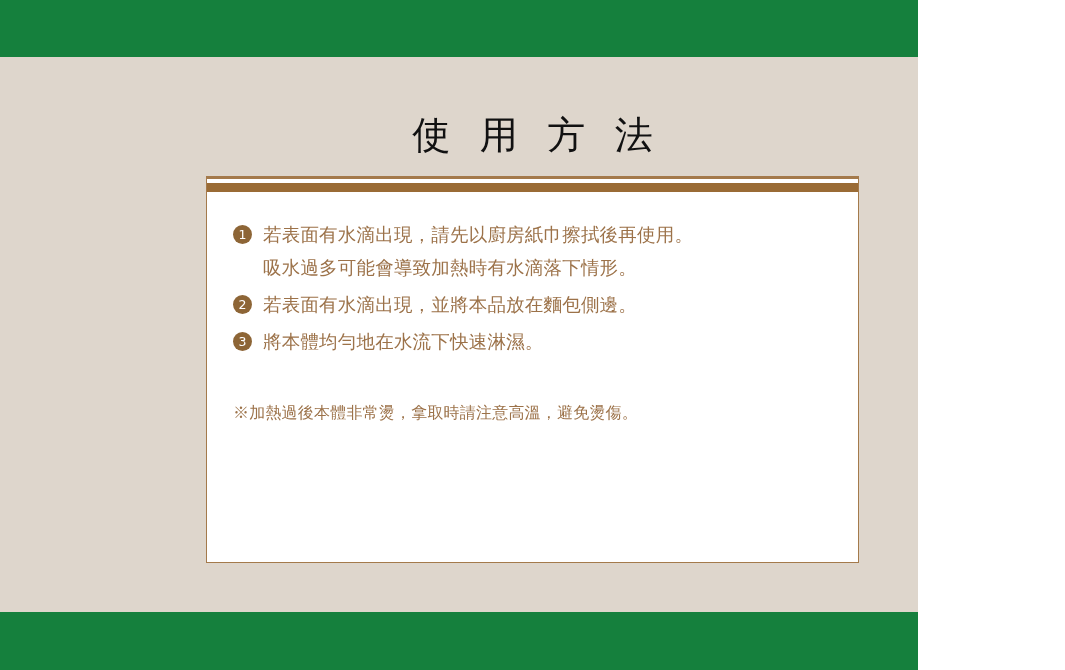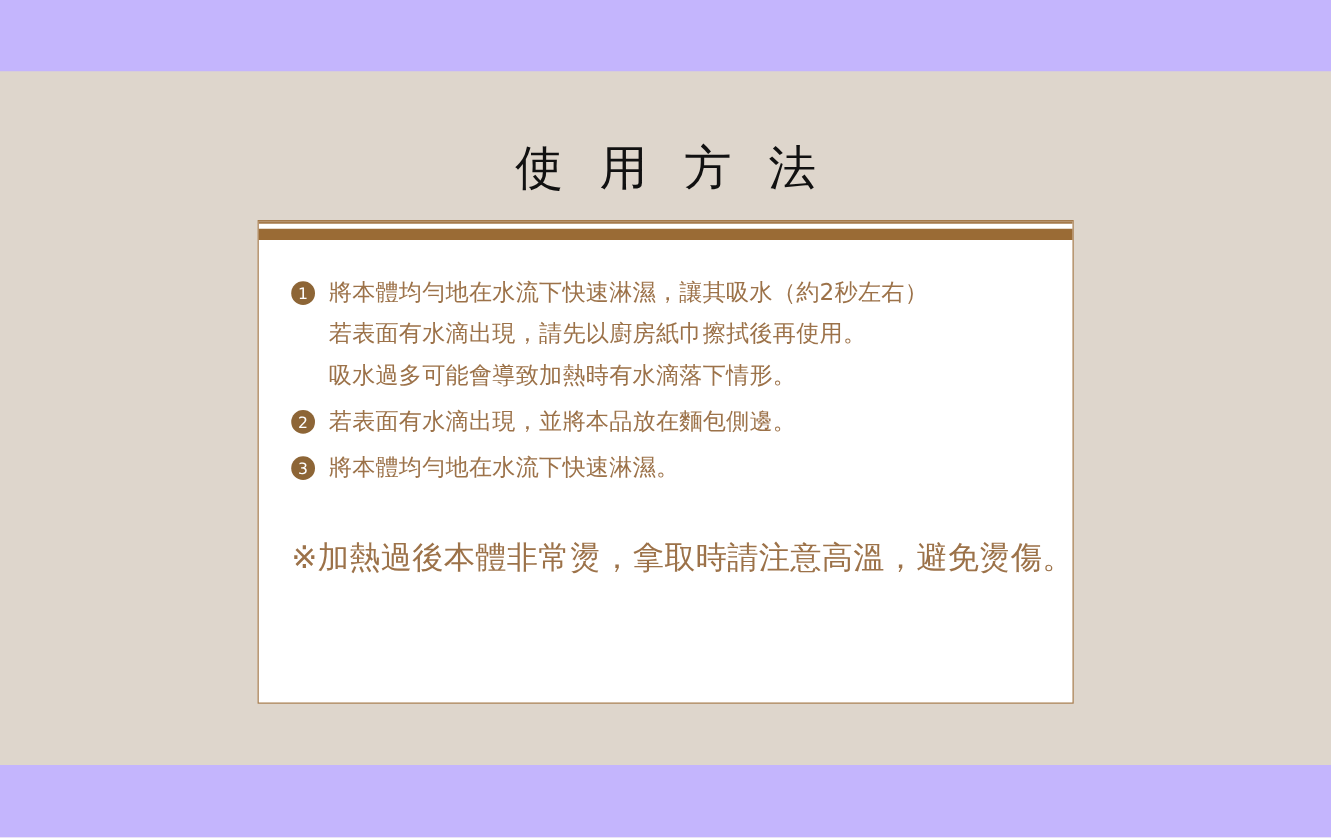--- a/index.html
+++ b/index.html
@@ -7,23 +7,23 @@
     margin: 0;
     padding: 0;
     background: #ffffff;
   }
   body {
     font-family: "DejaVu Sans", "Liberation Sans", sans-serif;
   }
 
   #page {
     position: relative;
-    width: 1065px;
+    width: 918px;
     height: 670px;
-    background: #c4b5fd;
+    background: #15803d;
     overflow: hidden;
   }
 
   
   .beige-band {
     position: absolute;
     left: 0;
     top: 57px;
     width: 1065px;
     height: 555px;
@@ -123,26 +123,27 @@
   .notes {
     margin: 0;
     padding: 0;
     list-style: none;
   }
   .notes-spacer {
     height: 34px;
   }
   .note {
     color: #9c7249;
-    font-size: 25px;
+    font-size: 16px;
     line-height: 33px;
     padding-left: 2px;
     white-space: nowrap;
     letter-spacing: 0.2px;
     margin-bottom: 6px;
+    font-family: Liberation Serif, serif;
   }
 </style>
 </head>
 <body>
 
 <div id="page">
 
   <div class="beige-band"></div>
 
   <div class="title">使 用 方 法</div>
@@ -150,21 +151,20 @@
   <div class="panel">
     <div class="panel-topline"></div>
     <div class="panel-topbar"></div>
 
     <div class="panel-body">
 
       <ul class="steps">
 
         <li class="step">
           <span class="step-marker">1</span>
-          <span class="step-line">將本體均勻地在水流下快速淋濕，讓其吸水（約2秒左右）</span>
           <span class="step-line">若表面有水滴出現，請先以廚房紙巾擦拭後再使用。</span>
           <span class="step-line">吸水過多可能會導致加熱時有水滴落下情形。</span>
         </li>
 
         <li class="step">
           <span class="step-marker">2</span>
           <span class="step-line">若表面有水滴出現，並將本品放在麵包側邊。</span>
         </li>
 
         <li class="step">

